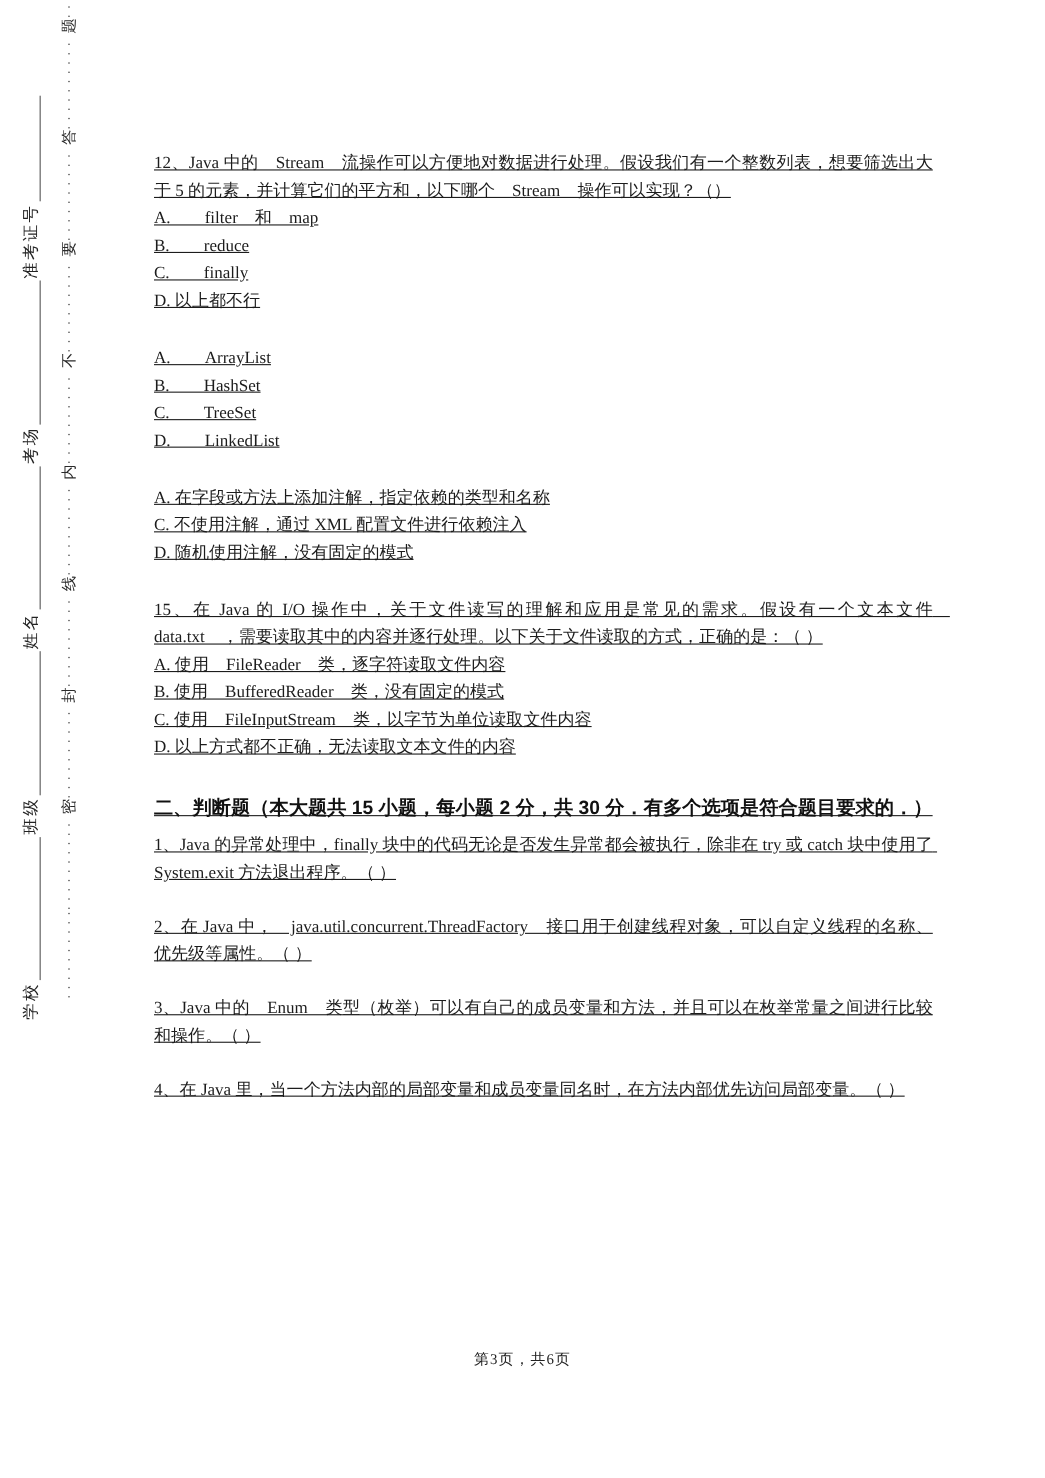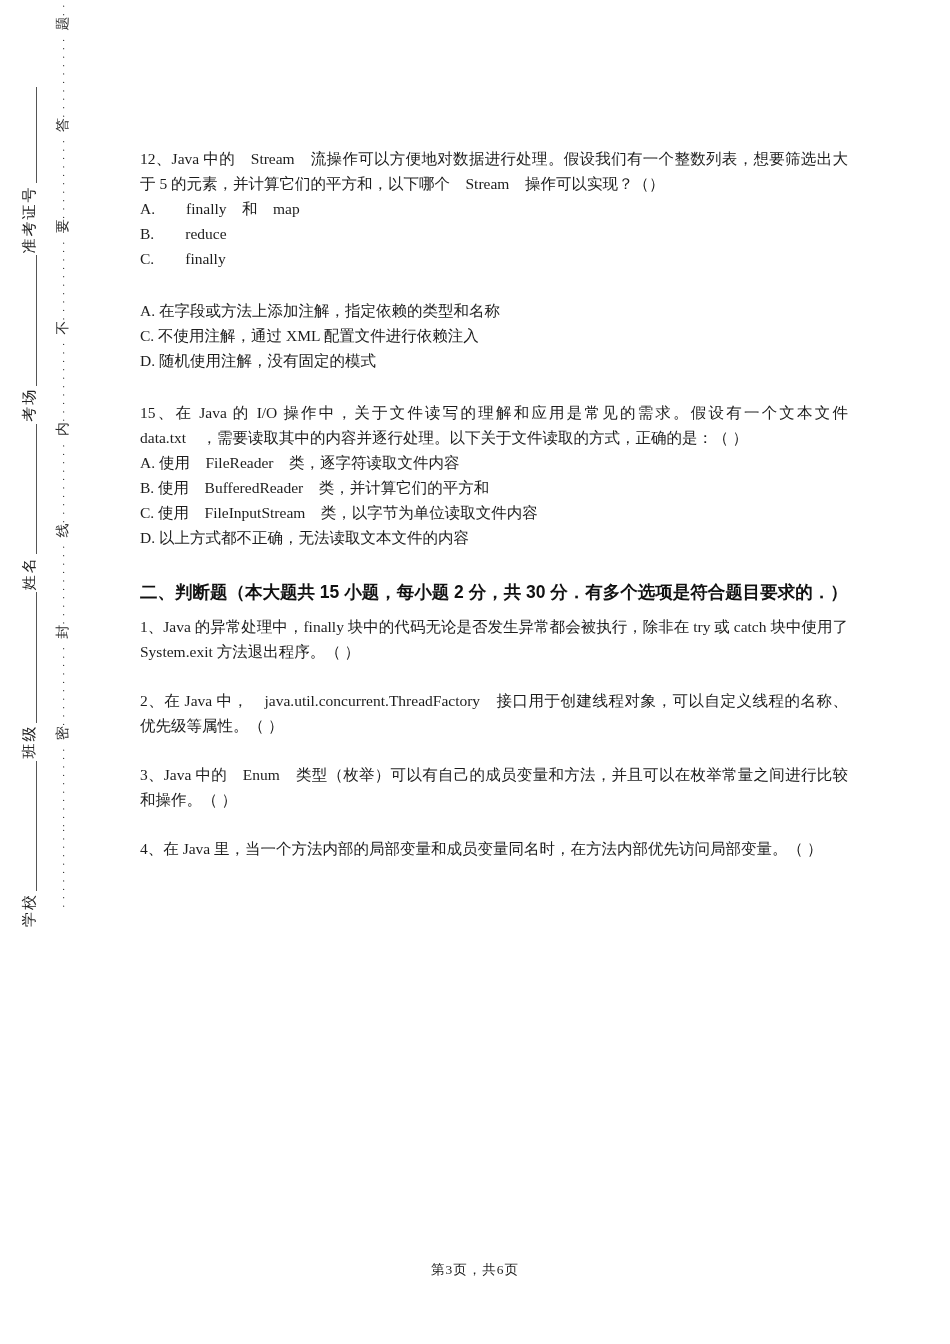--- a/index.html
+++ b/index.html
@@ -56,44 +56,45 @@
   .seal-char-wrap { display: flex; align-items: center; }
   .seal-char-wrap::before {
     content: "· · · · · · · · · ·";
     font-size: 11px; color: #333; letter-spacing: 1px;
     margin-right: 7px;
   }
 
   
   .content {
     position: absolute;
-    left: 140px; top: 146px;
+    left: 140px; top: 136px;
     width: 708px;
     font-size: 15.5px;
     line-height: 25px;
     text-align: justify;
+    text-decoration: underline;
   }
   .question { margin-bottom: 27px; }
   .question-stem { white-space: pre-wrap; }
   .question-option { white-space: pre-wrap; }
 
   .section-heading {
     font-family: "Liberation Sans", "DejaVu Sans", sans-serif;
     font-weight: 700;
     font-size: 17.5px;
     line-height: 30px;
     margin: 6px 0 7px 0;
     color: #111;
     text-align: left;
   }
   .judge-question { margin-bottom: 24px; white-space: pre-wrap; }
 
   .footer {
     position: absolute;
-    left: 0; top: 1261px;
+    left: 0; top: 1227px;
     width: 950px;
     text-align: center;
     font-size: 13.5px;
     color: #222;
     letter-spacing: 1px;
   }
 </style>
 </head>
 <body>
 
@@ -161,51 +162,62 @@
   </div>
 
 <div class="content">
 
   <div>
 
       <div class="question">
         <div class="question-stem">12、Java 中的　Stream　流操作可以方便地对数据进行处理。假设我们有一个整数列表，想要筛选出大于 5 的元素，并计算它们的平方和，以下哪个　Stream　操作可以实现？（）</div>
         <div>
 
-            <div class="question-option">A.　　finally　和　map</div>
+            <div class="question-option">A.　　filter　和　map</div>
 
             <div class="question-option">B.　　reduce</div>
 
             <div class="question-option">C.　　finally</div>
 
-          </div>
-      </div>
-
-      <div class="question">
+            <div class="question-option">D. 以上都不行</div>
+          </div>
+      </div>
+
+      <div class="question">
+        <div>
+
+            <div class="question-option">A.　　ArrayList</div>
+
+            <div class="question-option">B.　　HashSet</div>
+
+            <div class="question-option">C.　　TreeSet</div>
+
+            <div class="question-option">D.　　LinkedList</div>
+          </div>
       </div>
 
       <div class="question">
         <div>
 
             <div class="question-option">A. 在字段或方法上添加注解，指定依赖的类型和名称</div>
 
 
             <div class="question-option">C. 不使用注解，通过 XML 配置文件进行依赖注入</div>
 
             <div class="question-option">D. 随机使用注解，没有固定的模式</div>
           </div>
       </div>
 
       <div class="question">
         <div class="question-stem">15、在 Java 的 I/O 操作中，关于文件读写的理解和应用是常见的需求。假设有一个文本文件　data.txt　，需要读取其中的内容并逐行处理。以下关于文件读取的方式，正确的是：（ ）</div>
         <div>
 
             <div class="question-option">A. 使用　FileReader　类，逐字符读取文件内容</div>
 
-            <div class="question-option">B. 使用　BufferedReader　类，并计算它们的平方和</div>
+            <div class="question-option">B. 使用　BufferedReader　类，没有固定的模式</div>
 
             <div class="question-option">C. 使用　FileInputStream　类，以字节为单位读取文件内容</div>
 
             <div class="question-option">D. 以上方式都不正确，无法读取文本文件的内容</div>
           </div>
       </div>
     </div>
 
   <div class="section-heading">二、判断题（本大题共 15 小题，每小题 2 分，共 30 分．有多个选项是符合题目要求的．）</div>
 

